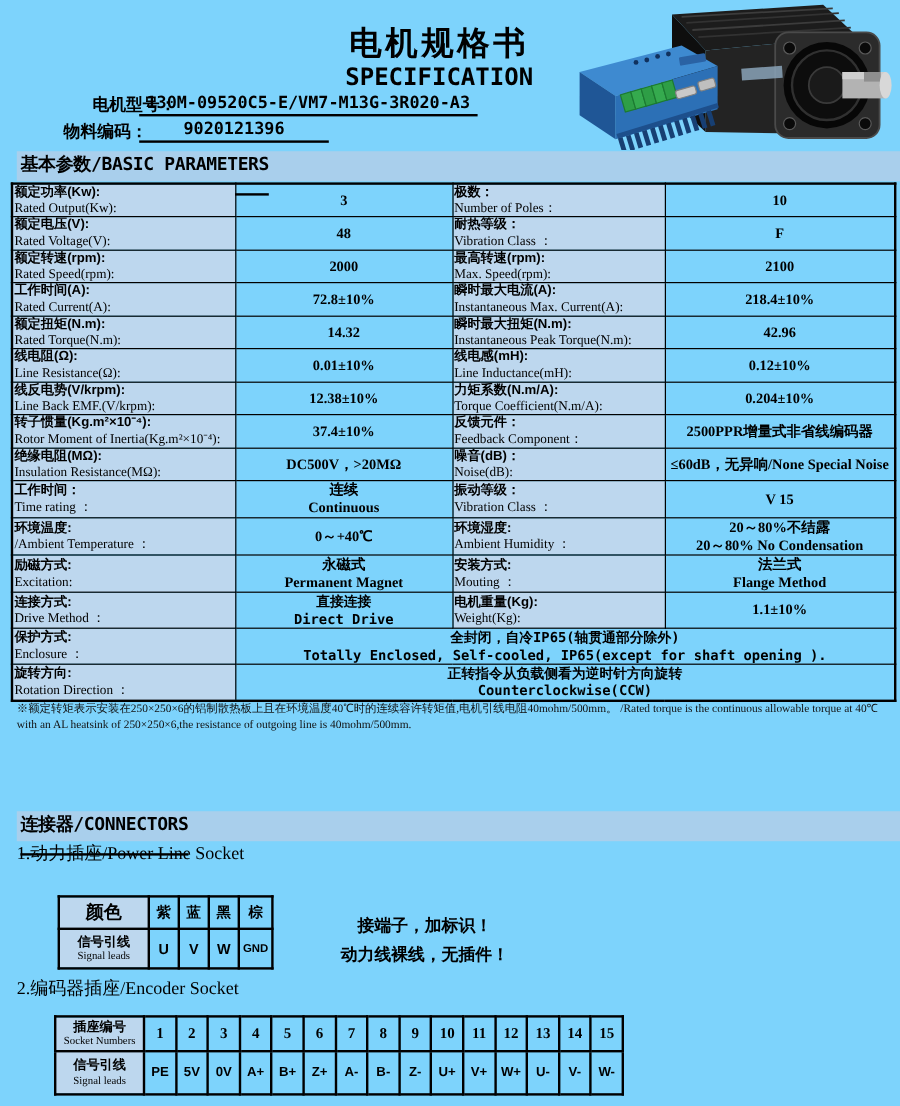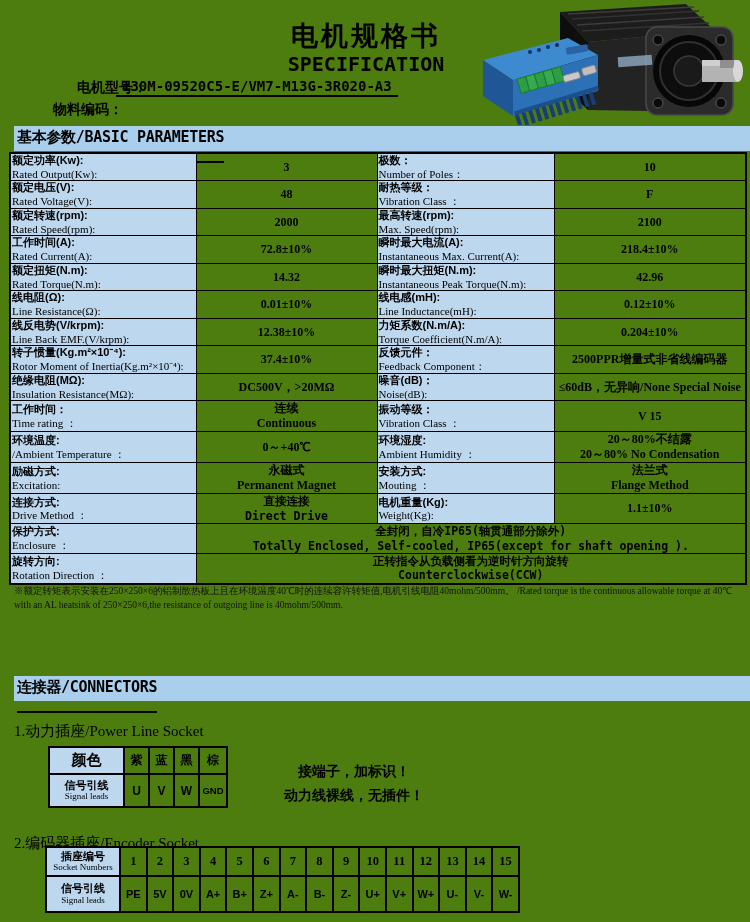--- a/index.html
+++ b/index.html
@@ -1,19 +1,19 @@
 <!DOCTYPE html>
 <html><head>
 <meta charset="utf-8">
 <style>
   * { margin:0; padding:0; box-sizing:border-box; }
   html,body { background:#e8e8e8; }
   .page {
     position:relative; width:750px; height:922px; margin:0 auto;
-    background:#4d7c0f; overflow:hidden;
+    background:#7dd3fc; overflow:hidden;
     font-family:"Liberation Serif", serif; color:#000;
   }
   .mono { font-family:"DejaVu Sans Mono", monospace; }
 
   
   .title-cn {
     position:absolute; top:18px; left:216px; width:300px; text-align:center;
     font-family:"Liberation Sans", sans-serif; font-weight:bold;
     font-size:27px; letter-spacing:3px;
   }
@@ -62,21 +62,21 @@
   table.basic td.val { text-align:center; font-weight:bold; font-size:12px; }
   table.basic td.val div { line-height:1.25; }
   table.basic td.val.mono div { font-family:"DejaVu Sans Mono", monospace; font-size:11.5px; }
 
   .footnote {
     position:absolute; left:14px; top:584px; width:731px;
     font-size:9.5px; line-height:14px; color:#111;
   }
 
   
-  .subsec-title { position:absolute; left:14px; font-size:15px; font-family:"Liberation Serif", serif;margin-top:20px; }
+  .subsec-title { position:absolute; left:14px; font-size:15px; font-family:"Liberation Serif", serif; }
   .power-title { top:702px; }
   .encoder-title { top:814px; }
 
   table.smalltbl { border-collapse:collapse; table-layout:fixed; border:2px solid #000; position:absolute; }
   table.smalltbl td { border:2px solid #000; text-align:center; vertical-align:middle; padding:0 1px; overflow:hidden; }
   table.smalltbl td.lbl { background:#bdd7ee; }
   .lbl2 .c1 { font-family:"Liberation Sans", sans-serif; font-weight:bold; font-size:11px; line-height:1.2; }
   .lbl2 .c2 { font-family:"Liberation Serif", serif; font-size:9px; line-height:1.1; }
 
   table.power { left:48px; top:746px; width:178px; }
@@ -102,20 +102,21 @@
 
 <div class="page">
 
   <div class="title-cn">电机规格书</div>
   <div class="title-en">SPECIFICATION</div>
 
   <div class="hdr-label model-label">电机型号：</div>
   <div class="hdr-value model-value">130M-09520C5-E/VM7-M13G-3R020-A3</div>
 
   <div class="hdr-label material-label">物料编码：</div>
+  <div class="hdr-value material-value">9020121396</div>
 
   <svg class="photo" viewBox="0 0 280 125">
 
     <g>
       <polygon points="92,12 218,4 246,30 120,42" fill="#1c1c1c"></polygon>
       <line x1="100" y1="14" x2="226" y2="7" stroke="#3c3c3c" stroke-width="1.5"></line>
       <line x1="104" y1="19" x2="231" y2="11" stroke="#323232" stroke-width="1.5"></line>
       <line x1="109" y1="25" x2="236" y2="17" stroke="#3c3c3c" stroke-width="1.5"></line>
       <line x1="114" y1="31" x2="241" y2="23" stroke="#323232" stroke-width="1.5"></line>
       <polygon points="92,12 120,42 120,110 92,84" fill="#0e0e0e"></polygon>

